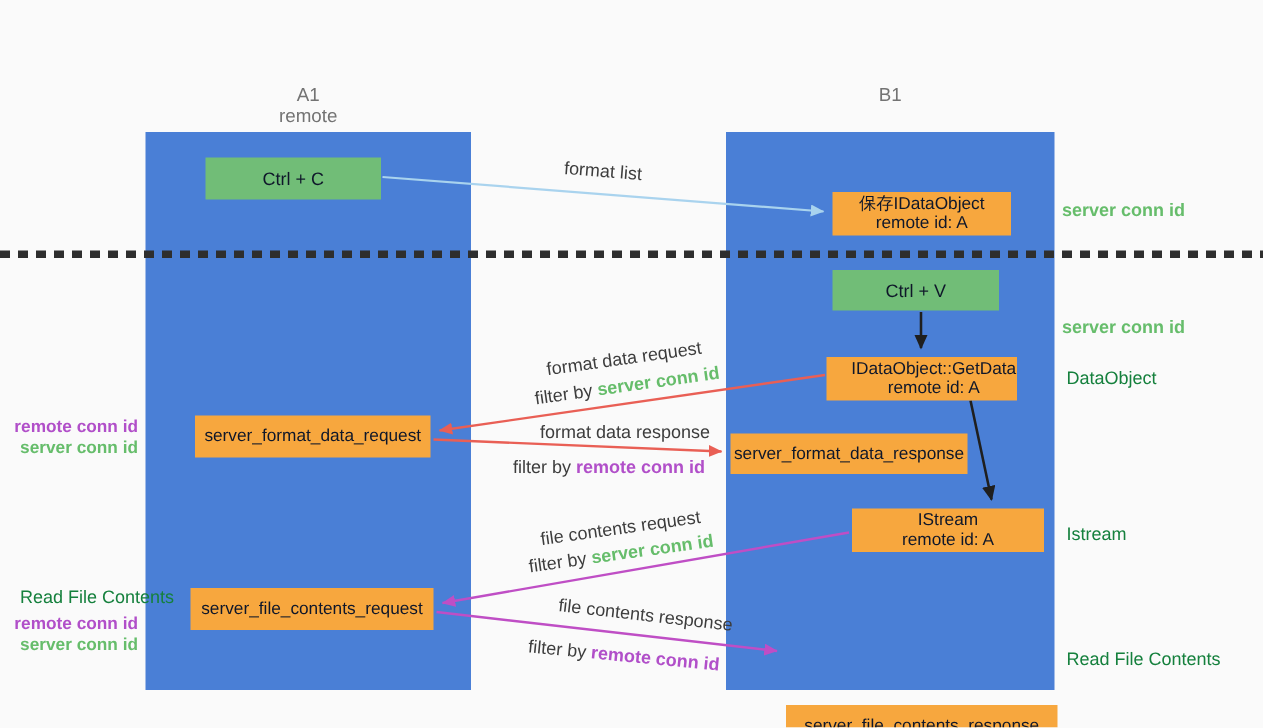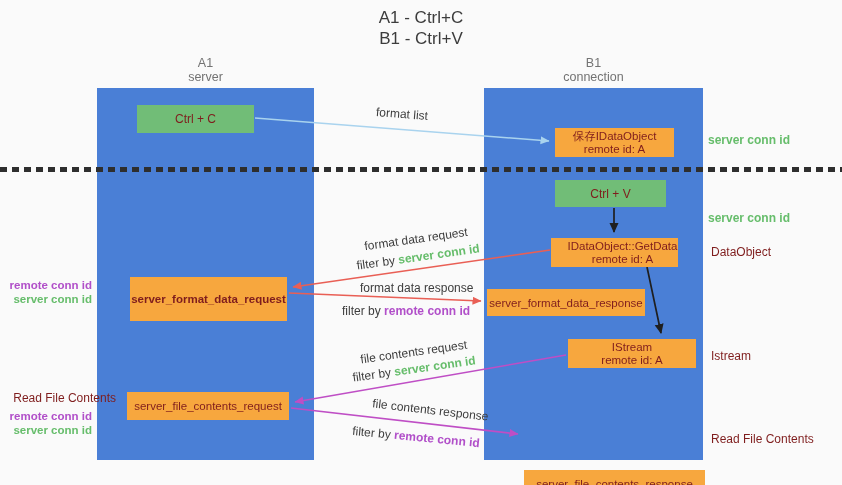--- a/index.html
+++ b/index.html
@@ -13,67 +13,62 @@
     font-size:17px;line-height:21px;color:#3c3c3c;}
   .col-header{position:absolute;text-align:center;font-size:12.5px;line-height:14px;color:#737373;}
   .col-header.a1{left:97px;top:56px;width:217px;}
   .col-header.b1{left:484px;top:56px;width:219px;}
   .lifeline{position:absolute;top:88px;height:372px;background:var(--lifeline-blue,#4a7fd6);}
   .lifeline.a1{left:97px;width:217px;}
   .lifeline.b1{left:484px;width:219px;}
   .divider{position:absolute;left:0;top:167px;width:842px;height:5px;
     background:repeating-linear-gradient(to right,#2e2e2e 0 7px,transparent 7px 12px);}
   .node{position:absolute;display:flex;flex-direction:column;align-items:center;justify-content:center;
-    color:#7f1d1d;text-align:right;box-sizing:border-box;}
+    color:#0f172a;text-align:right;box-sizing:border-box;}
   .node .l1,.node .l2{font-size:11.5px;line-height:13px;}
   .green{background:var(--node-green,#71bd77);}
   .orange{background:var(--node-orange,#f7a73e);}
   .n-ctrl-c{left:137px;top:105px;width:117px;height:28px;font-size:12px;}
   .n-ctrl-v{left:555px;top:180px;width:111px;height:27px;font-size:12px;}
   .n-save{left:555px;top:128px;width:119px;height:29px;}
   .n-getdata{left:551px;top:238px;width:127px;height:29px;padding-left:16px;}
   .n-istream{left:568px;top:339px;width:128px;height:29px;}
-  .n-freq{left:130px;top:277px;width:157px;height:44px;font-size:11.5px;font-weight:bold;}
+  .n-freq{left:130px;top:277px;width:157px;height:28px;font-size:11.5px;}
   .n-fres{left:487px;top:289px;width:158px;height:27px;font-size:11.5px;}
   .n-fileq{left:127px;top:392px;width:162px;height:28px;font-size:11.5px;}
   .n-files{left:524px;top:426px;width:181px;height:27px;font-size:11.5px;margin-top:44px;}
   .ann{position:absolute;font-size:12px;line-height:14px;white-space:nowrap;}
   .g{color:var(--text-green,#66bd6b);font-weight:bold;}
   .p{color:var(--text-purple,#b14fc9);font-weight:bold;}
-  .dark{color:#7f1d1d;}
+  .dark{color:#15803d;}
   .left-block{position:absolute;left:0;width:92px;text-align:right;font-size:11.5px;line-height:14px;white-space:nowrap;}
   .arrow-label{position:absolute;font-size:12px;line-height:14px;white-space:nowrap;color:#3d3d3d;}
   svg.arrows{position:absolute;left:0;top:0;pointer-events:none;}
   .ln{fill:none;}
   .ln-blue{stroke:var(--arrow-blue,#a9d3ee);stroke-width:1.5;}
   .ln-red{stroke:var(--arrow-red,#e95f55);stroke-width:1.6;}
   .ln-magenta{stroke:var(--arrow-magenta,#bf4ec5);stroke-width:1.6;}
   .ln-black{stroke:var(--arrow-black,#1f1f1f);stroke-width:1.7;}
   .mk-blue{fill:var(--arrow-blue,#a9d3ee);}
   .mk-red{fill:var(--arrow-red,#e95f55);}
   .mk-magenta{fill:var(--arrow-magenta,#bf4ec5);}
   .mk-black{fill:var(--arrow-black,#1f1f1f);}
 </style>
 </head>
 <body>
 
 <div class="stage">
 
-  <div class="title">
-    <div>A1 - Ctrl+C</div>
-    <div>B1 - Ctrl+V</div>
-  </div>
 
   <div class="col-header a1">
     <div>A1</div>
-    <div>server</div>
+    <div>remote</div>
   </div>
   <div class="col-header b1">
     <div>B1</div>
-    <div>connection</div>
   </div>
 
   <div class="lifeline a1"></div>
   <div class="lifeline b1"></div>
 
   <div class="divider"></div>
 
   <svg class="arrows" width="842" height="485" viewBox="0 0 842 485">
     <defs>
       <marker id="mBlue" markerUnits="userSpaceOnUse" markerWidth="10" markerHeight="9" refX="8.5" refY="4" orient="auto">

